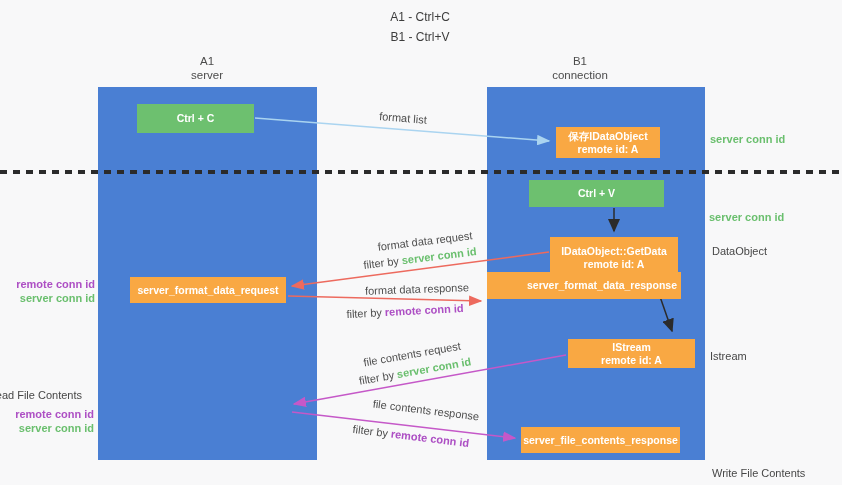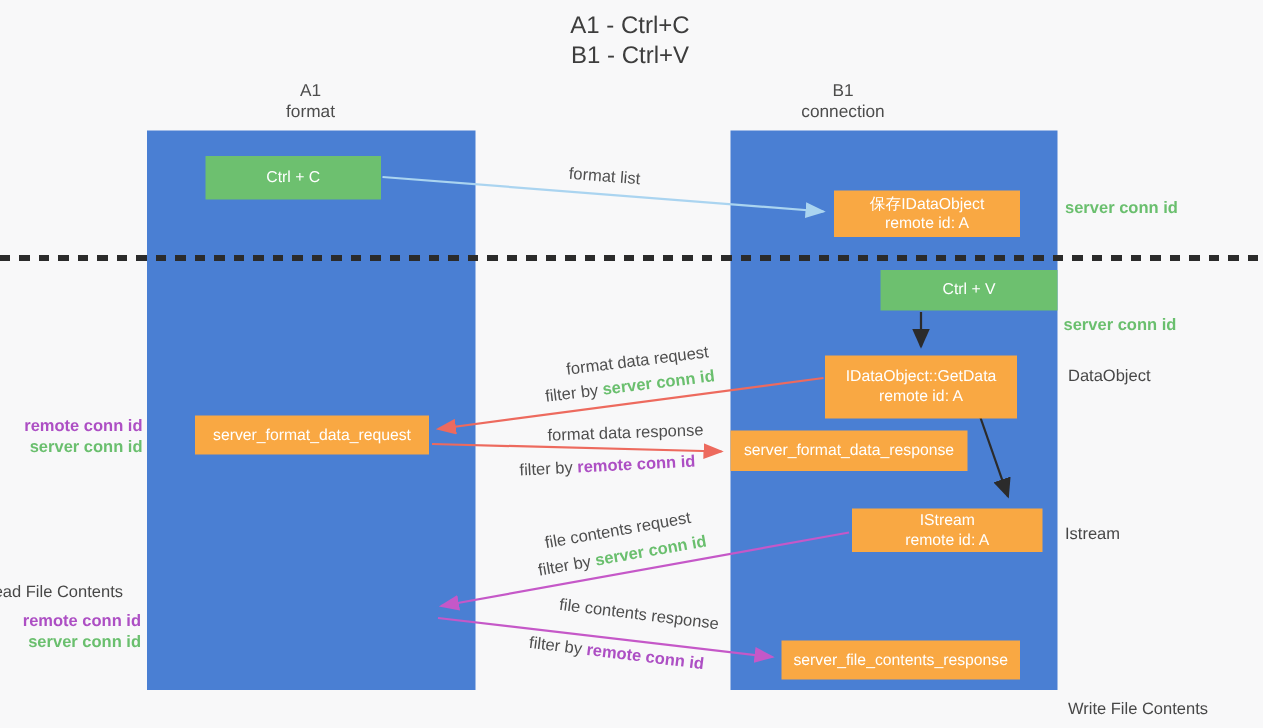--- a/index.html
+++ b/index.html
@@ -1,25 +1,25 @@
 <!DOCTYPE html>
 <html><head>
 <meta charset="utf-8">
 <style>
   html,body{margin:0;padding:0;background:#f8f8f9;font-family:"Liberation Sans",sans-serif;}
   .stage{position:relative;width:842px;height:485px;background:#f8f8f9;overflow:hidden;}
   .title{position:absolute;left:420px;top:8px;transform:translateX(-50%);text-align:center;
-         font-size:16px;line-height:19.5px;color:#3d3d3d;white-space:nowrap;}
+         font-size:12px;line-height:19.5px;color:#3d3d3d;white-space:nowrap;}
   .lane-header{position:absolute;transform:translateX(-50%);text-align:center;
                font-size:11.5px;line-height:13.5px;color:#4c4c4c;white-space:nowrap;}
   .lane{position:absolute;background:#4a7fd3;}
   .dotted{position:absolute;left:0;top:170px;width:842px;height:4px;
           background:repeating-linear-gradient(to right,#2b2b2b 0 7px,transparent 7px 13px);}
   .node{position:absolute;display:flex;flex-direction:column;align-items:center;justify-content:center;
-        color:#ffffff;font-size:10.5px;line-height:13px;text-align:center;white-space:nowrap;}
+        color:#ffffff;font-size:10.5px;line-height:13px;text-align:center;white-space:nowrap;font-weight:bold;}
   .green{background:#6dc06f;}
   .orange{background:#f9a843;}
   .alabel{position:absolute;transform:translate(-50%,-50%);font-size:11px;color:#4e4e4e;white-space:nowrap;}
   .alabel .fb{margin-right:3px;}
   .slabel{position:absolute;font-size:11px;color:#474747;white-space:nowrap;}
   .slabel.right-align{text-align:right;}
   .c-green{color:#6abf6e;font-weight:bold;}
   .c-purple{color:#ad4fc4;font-weight:bold;}
   .lines{position:absolute;left:0;top:0;width:842px;height:485px;pointer-events:none;}
 </style>
@@ -28,23 +28,23 @@
 
 <div class="stage">
 
   <div class="title">
     <div>A1 - Ctrl+C</div>
     <div>B1 - Ctrl+V</div>
   </div>
 
   <div class="lane-header" style="left:207px;top:55px;text-align:center;">
     <div>A1</div>
-    <div>format</div>
+    <div>server</div>
   </div>
-  <div class="lane-header" style="left:562px;top:55px;">
+  <div class="lane-header" style="left:580px;top:55px;">
     <div>B1</div>
     <div>connection</div>
   </div>
 
   <div class="lane" style="left:98px;top:87px;width:219px;height:373px;"></div>
   <div class="lane" style="left:487px;top:87px;width:218px;height:373px;"></div>
 
   <div class="dotted"></div>
 
   <svg class="lines" viewBox="0 0 842 485">
@@ -71,32 +71,32 @@
     <line x1="292" y1="412" x2="515" y2="438" stroke="#c558c8" stroke-width="1.5" marker-end="url(#ah-mag)"></line>
   </svg>
 
   <div class="node green" style="left:137px;top:104px;width:117px;height:29px;">
     <div>Ctrl + C</div>
   </div>
   <div class="node orange" style="left:130px;top:277px;width:156px;height:26px;">
     <div>server_format_data_request</div>
   </div>
 
-  <div class="node orange" style="left:556px;top:127px;width:124px;height:31px;">
+  <div class="node orange" style="left:556px;top:127px;width:104px;height:31px;">
     <div>保存IDataObject</div>
     <div>remote id: A</div>
   </div>
-  <div class="node green" style="left:587px;top:180px;width:118px;height:27px;">
+  <div class="node green" style="left:529px;top:180px;width:135px;height:27px;">
     <div>Ctrl + V</div>
   </div>
   <div class="node orange" style="left:550px;top:237px;width:128px;height:42px;">
     <div>IDataObject::GetData</div>
     <div>remote id: A</div>
   </div>
-  <div class="node orange" style="left:487px;top:287px;width:158px;height:27px;">
+  <div class="node orange" style="left:487px;top:272px;width:158px;height:27px;padding-left:36px;">
     <div>server_format_data_response</div>
   </div>
   <div class="node orange" style="left:568px;top:339px;width:127px;height:29px;">
     <div>IStream</div>
     <div>remote id: A</div>
   </div>
   <div class="node orange" style="left:521px;top:427px;width:159px;height:26px;">
     <div>server_file_contents_response</div>
   </div>
 

